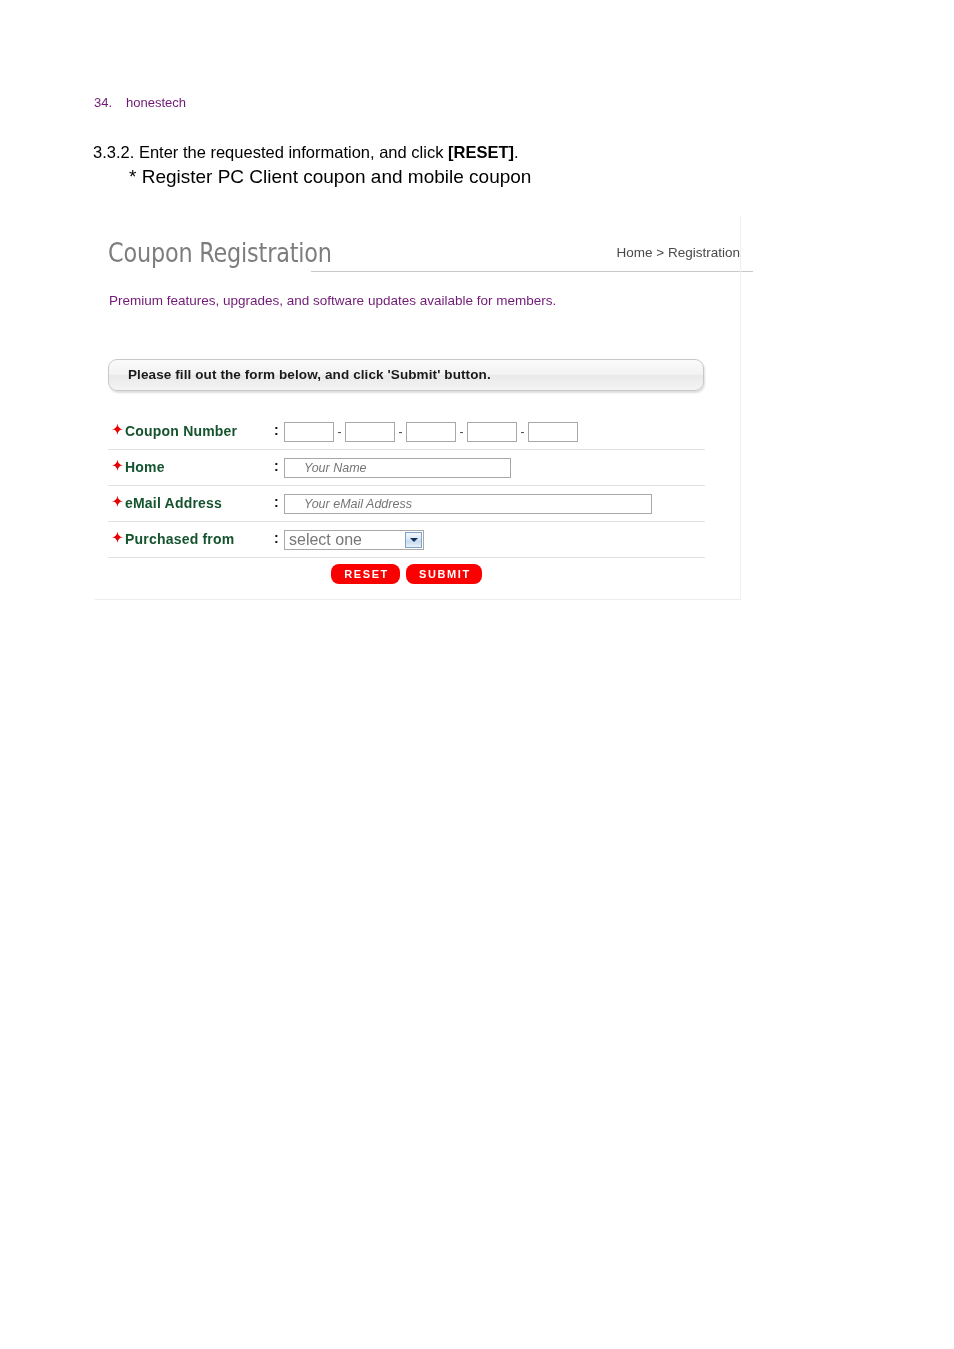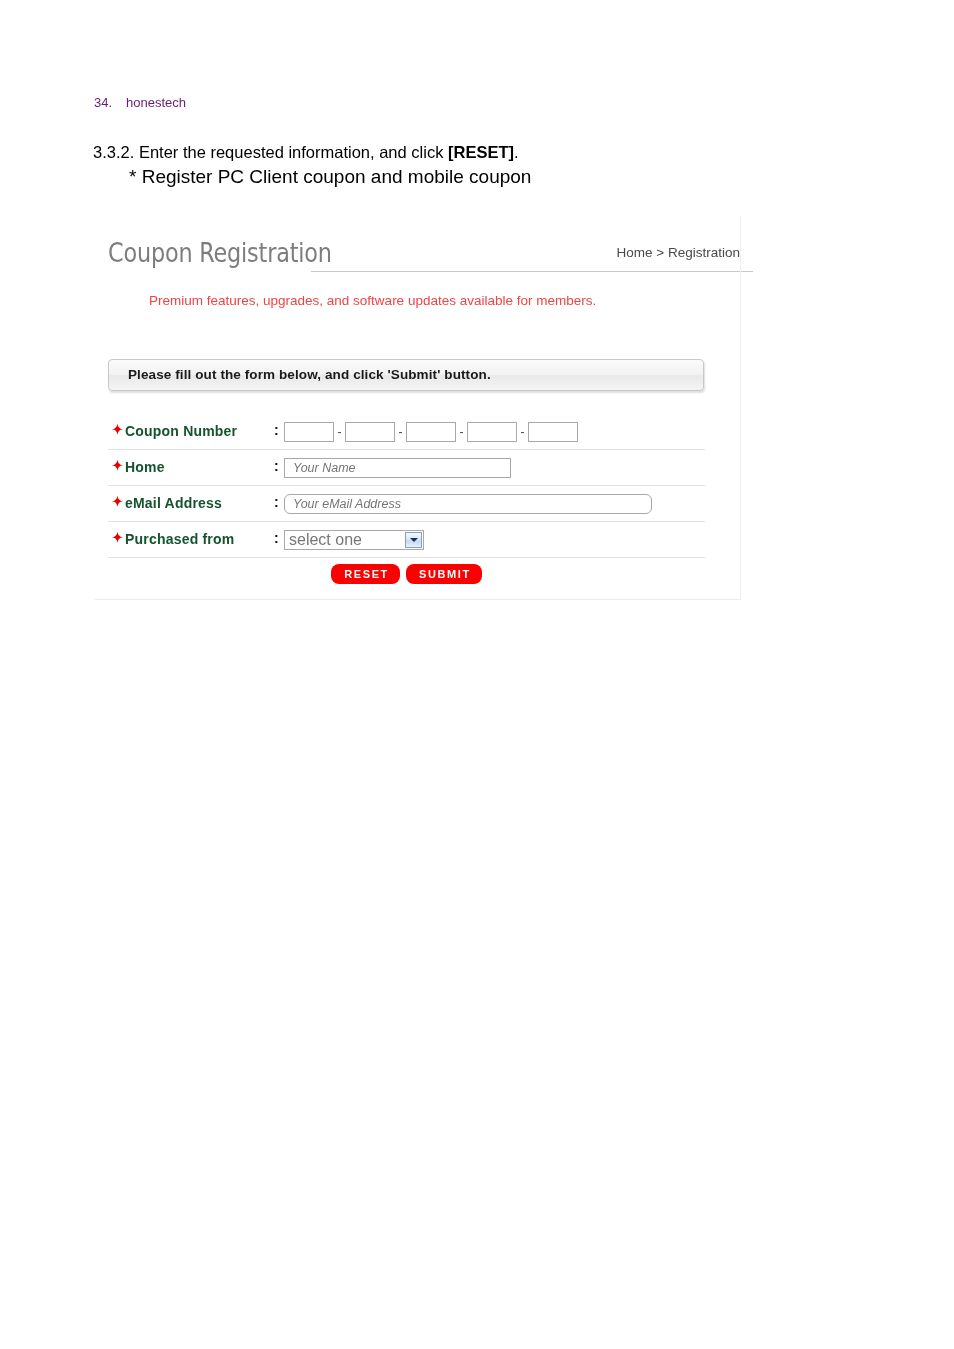--- a/index.html
+++ b/index.html
@@ -112,34 +112,33 @@
     height: 1px;
     background: #c9c9c9;
   }
 
   
   .tagline {
     position: absolute;
     left: 14px;
     top: 77px;
     font-size: 13.5px;
-    color: #ef4444;
-    white-space: nowrap;
-    margin-left: 40px;
+    color: #701a75;
+    white-space: nowrap;
   }
 
   
   .notice {
     position: absolute;
     left: 13px;
     top: 143px;
     width: 596px;
     height: 32px;
     border: 1px solid #c8c8c8;
-    border-radius: 4px;
+    border-radius: 9px;
     background: linear-gradient(to bottom, #fbfbfb 0%, #f2f2f2 48%, #e9e9e9 52%, #f4f4f4 100%);
     box-shadow: 1px 2px 2px rgba(0,0,0,0.13);
     box-sizing: border-box;
   }
   .notice-text {
     position: absolute;
     left: 19px;
     top: 7px;
     font-size: 13.5px;
     font-weight: bold;
@@ -201,27 +200,27 @@
 
   .txt {
     box-sizing: border-box;
     height: 20px;
     border: 1px solid #a8a8a8;
     background: #ffffff;
     font-family: "Liberation Sans", sans-serif;
     font-size: 12.5px;
     font-style: italic;
     color: #a0a0a0;
-    padding: 0 8px;
+    padding: 0 19px;
     outline: none;
     line-height: 18px;
   }
   .txt.coupon { width: 50px; font-style: normal; }
   .txt.name   { width: 227px; }
-  .txt.email  { width: 368px; border-radius: 6px; }
+  .txt.email  { width: 368px; }
 
   .dash {
     display: inline-block;
     width: 11px;
     text-align: center;
     font-size: 12px;
     color: #444;
     line-height: 20px;
   }
 

